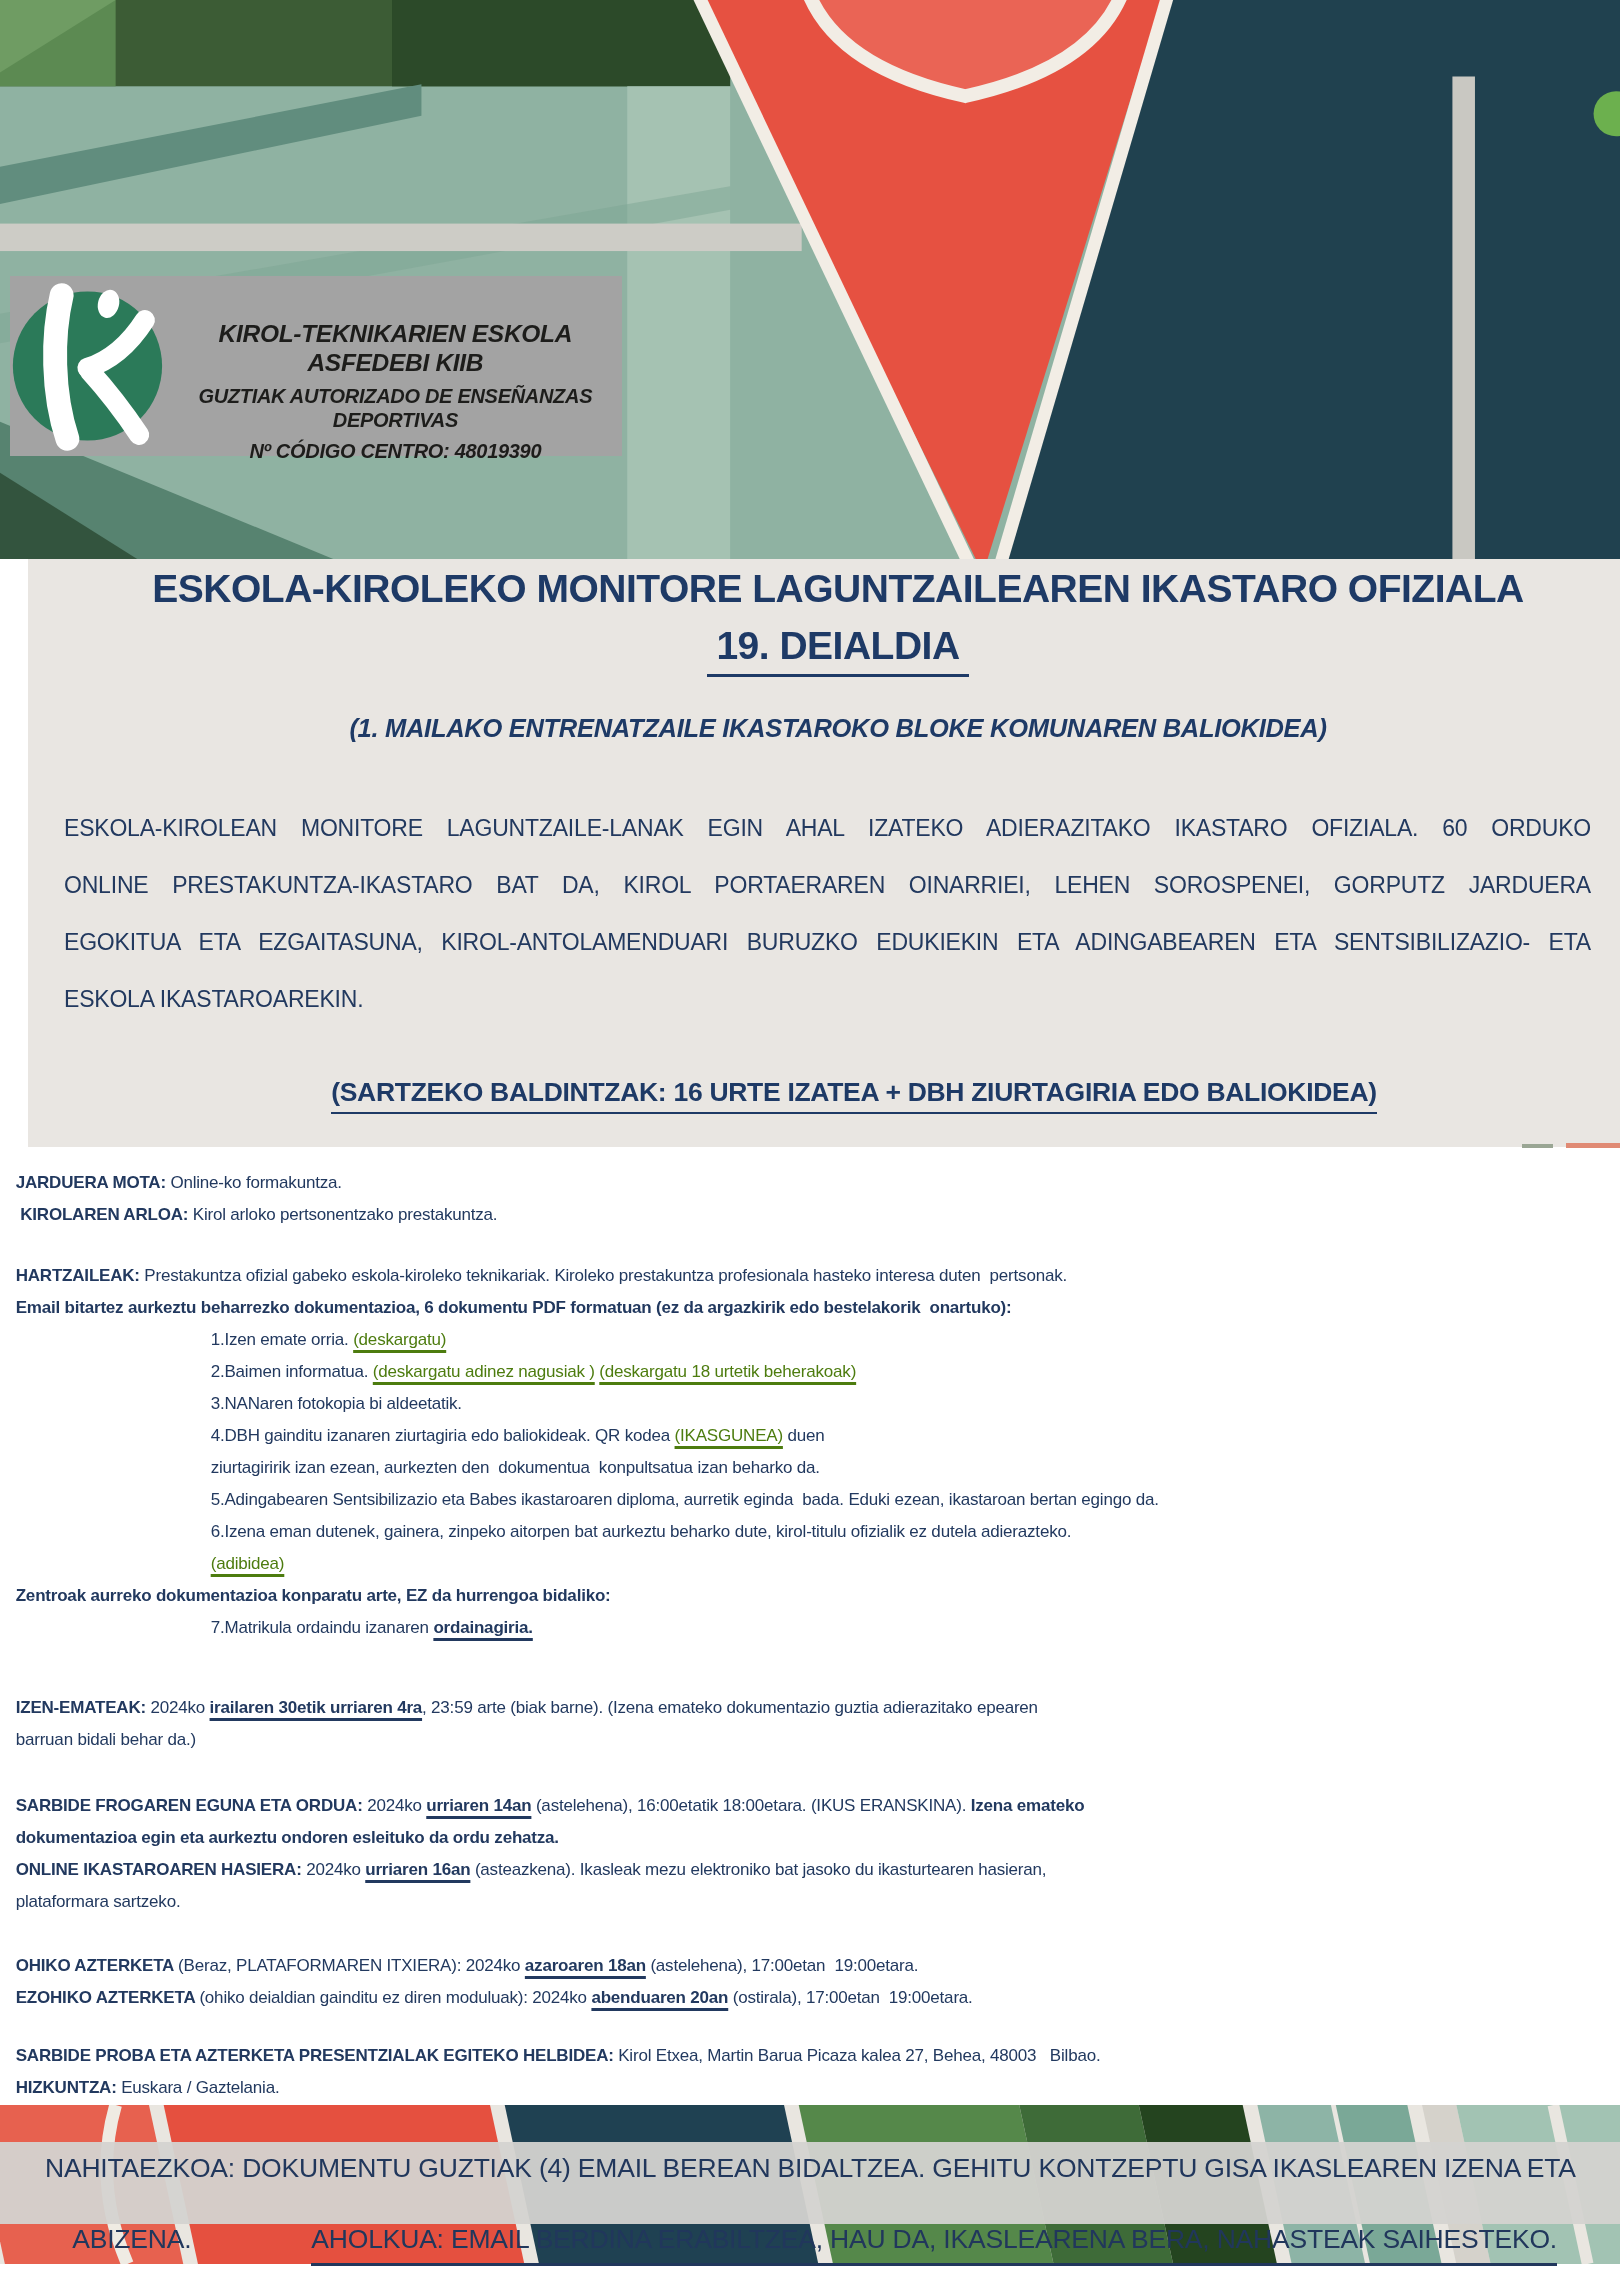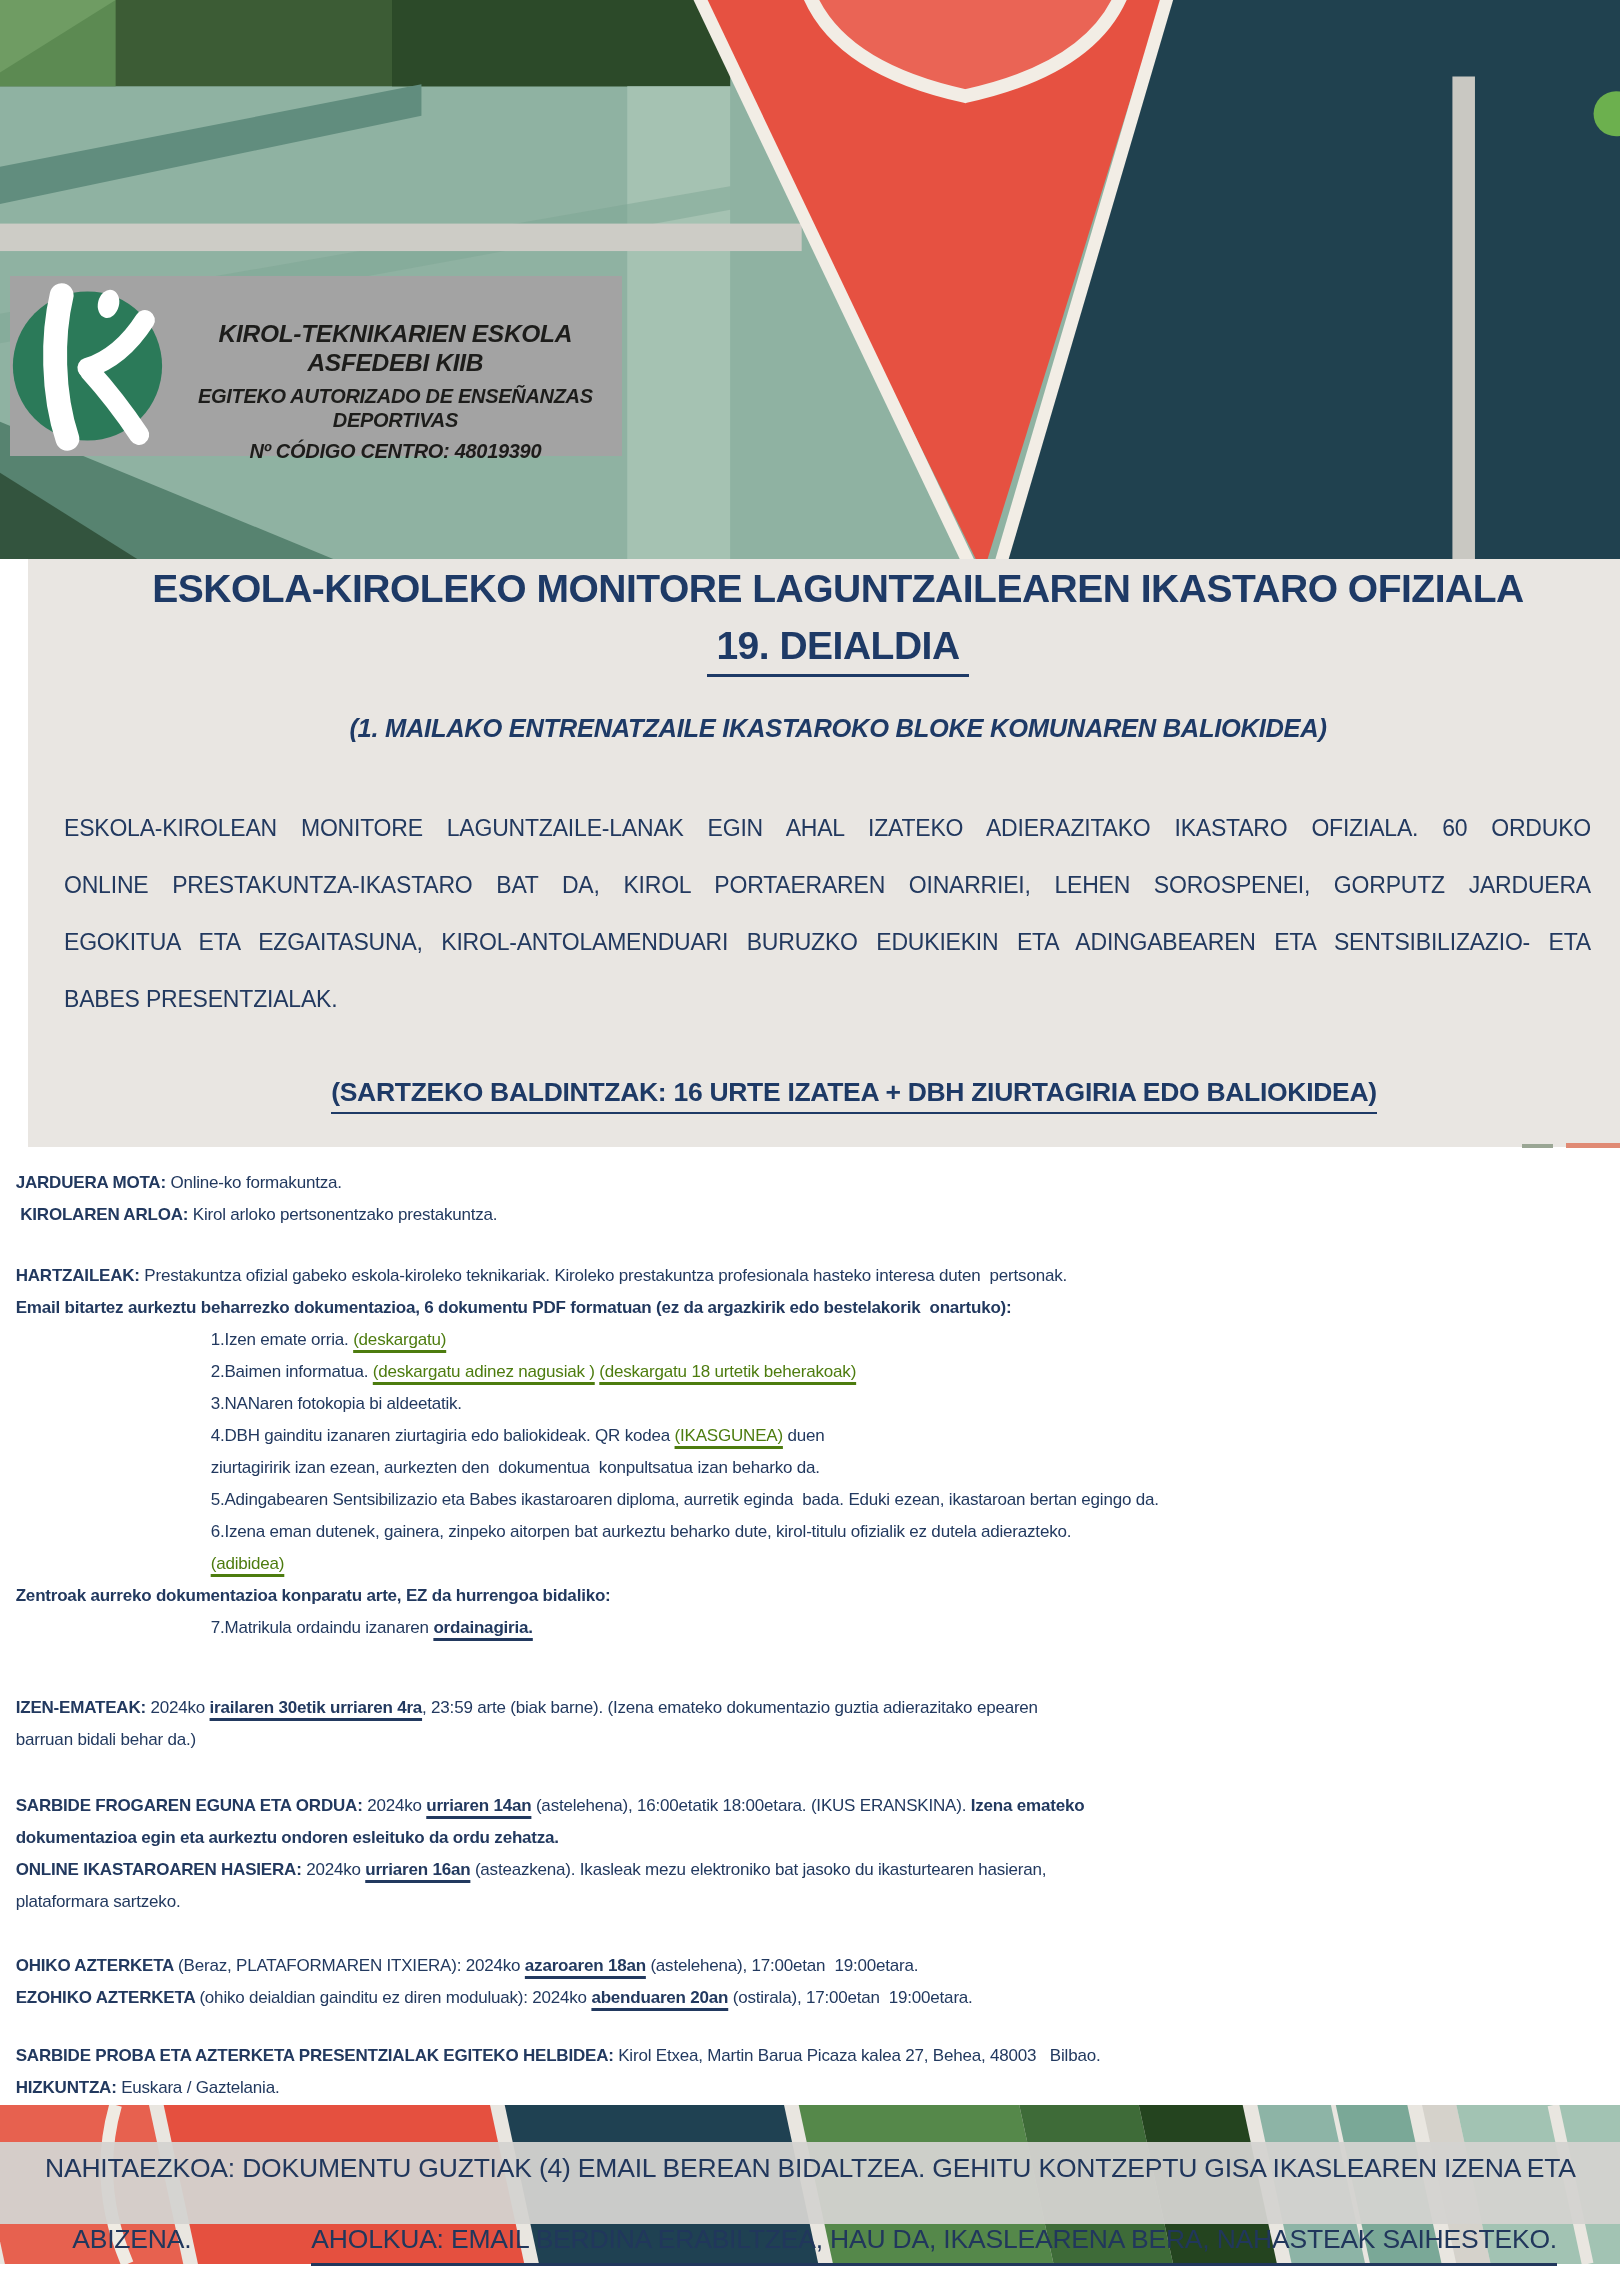--- a/index.html
+++ b/index.html
@@ -75,36 +75,36 @@
 <div class="logo-box">
   <svg class="logo-mark" viewBox="0 0 180 184">
     <circle cx="79" cy="92" r="78" fill="#2b7a59"></circle>
     <path d="M52,18 C42,60 42,120 58,168" stroke="#ffffff" stroke-width="25" fill="none" stroke-linecap="round"></path>
     <ellipse cx="101" cy="27" rx="11" ry="15" fill="#ffffff" transform="rotate(14 101 27)"></ellipse>
     <path d="M139,44 C121,72 101,87 79,94" stroke="#ffffff" stroke-width="21" fill="none" stroke-linecap="round"></path>
     <path d="M81,97 C101,119 119,143 133,164" stroke="#ffffff" stroke-width="21" fill="none" stroke-linecap="round"></path>
   </svg>
   <div class="logo-text">
     <div class="lg1">KIROL-TEKNIKARIEN ESKOLA ASFEDEBI KIIB</div>
-    <div class="lg2">EGITEKO AUTORIZADO DE ENSEÑANZAS DEPORTIVAS</div>
+    <div class="lg2">GUZTIAK AUTORIZADO DE ENSEÑANZAS DEPORTIVAS</div>
     <div class="lg3">Nº CÓDIGO CENTRO: 48019390</div>
   </div>
 </div>
 
 <div class="gray-section">
   <div class="t1">ESKOLA-KIROLEKO MONITORE LAGUNTZAILEAREN IKASTARO OFIZIALA</div>
   <div class="t2wrap">
     <span class="t2">19. DEIALDIA</span>
   </div>
   <div class="subtitle">(1. MAILAKO ENTRENATZAILE IKASTAROKO BLOKE KOMUNAREN  BALIOKIDEA)</div>
   <div class="intro">
     <div class="jl">ESKOLA-KIROLEAN MONITORE LAGUNTZAILE-LANAK EGIN AHAL IZATEKO ADIERAZITAKO IKASTARO OFIZIALA. 60 ORDUKO</div>
     <div class="jl">ONLINE PRESTAKUNTZA-IKASTARO BAT DA, KIROL PORTAERAREN OINARRIEI, LEHEN SOROSPENEI, GORPUTZ JARDUERA</div>
     <div class="jl">EGOKITUA ETA EZGAITASUNA, KIROL-ANTOLAMENDUARI BURUZKO EDUKIEKIN ETA ADINGABEAREN ETA SENTSIBILIZAZIO- ETA</div>
-    <div class="ll">BABES PRESENTZIALAK.</div>
+    <div class="ll">ESKOLA IKASTAROAREKIN.</div>
   </div>
   <div class="reqwrap">
     <span class="req">(SARTZEKO BALDINTZAK: 16 URTE IZATEA + DBH ZIURTAGIRIA EDO BALIOKIDEA)</span>
   </div>
 </div>
 <div class="dash" style="left:1522px;top:1144px;width:31px;height:3.9px;background:#9aa694;"></div>
 <div class="dash" style="left:1566px;top:1143px;width:54px;height:4.9px;background:#e08a74;"></div>
 
 <div class="details"><div class="rline"><span class="sb">JARDUERA MOTA: </span><span>Online-ko formakuntza.</span></div><div class="rline"><span class="sb"> KIROLAREN ARLOA: </span><span>Kirol arloko pertsonentzako prestakuntza.</span></div><div class="rline" style="margin-top: 29px;"><span class="sb">HARTZAILEAK: </span><span>Prestakuntza ofizial gabeko eskola-kiroleko teknikariak. Kiroleko prestakuntza profesionala hasteko interesa duten  pertsonak.</span></div><div class="rline"><span class="sb">Email bitartez aurkeztu beharrezko dokumentazioa, 6 dokumentu PDF formatuan (ez da argazkirik edo bestelakorik  onartuko):</span></div><div class="rline ind"><span>1.Izen emate orria. </span><span class="su sr">(deskargatu)</span></div><div class="rline ind"><span>2.Baimen informatua. </span><span class="su sr">(deskargatu adinez nagusiak )</span><span> </span><span class="su sr">(deskargatu 18 urtetik beherakoak)</span></div><div class="rline ind"><span>3.NANaren fotokopia bi aldeetatik.</span></div><div class="rline ind"><span>4.DBH gainditu izanaren ziurtagiria edo baliokideak. QR kodea </span><span class="su sr">(IKASGUNEA)</span><span> duen</span></div><div class="rline ind"><span>ziurtagiririk izan ezean, aurkezten den  dokumentua  konpultsatua izan beharko da.</span></div><div class="rline ind"><span>5.Adingabearen Sentsibilizazio eta Babes ikastaroaren diploma, aurretik eginda  bada. Eduki ezean, ikastaroan bertan egingo da.</span></div><div class="rline ind"><span>6.Izena eman dutenek, gainera, zinpeko aitorpen bat aurkeztu beharko dute, kirol-titulu ofizialik ez dutela adierazteko.</span></div><div class="rline ind"><span class="su sr">(adibidea)</span></div><div class="rline"><span class="sb">Zentroak aurreko dokumentazioa konparatu arte, EZ da hurrengoa bidaliko:</span></div><div class="rline ind"><span>7.Matrikula ordaindu izanaren </span><span class="sb su">ordainagiria.</span></div><div class="rline" style="margin-top: 48px;"><span class="sb">IZEN-EMATEAK: </span><span>2024ko </span><span class="sb su">irailaren 30etik urriaren 4ra</span><span>, 23:59 arte (biak barne). (Izena emateko dokumentazio guztia adierazitako epearen</span></div><div class="rline"><span>barruan bidali behar da.)</span></div><div class="rline" style="margin-top: 34px;"><span class="sb">SARBIDE FROGAREN EGUNA ETA ORDUA: </span><span>2024ko </span><span class="sb su">urriaren 14an</span><span> (astelehena), 16:00etatik 18:00etara. (IKUS ERANSKINA). </span><span class="sb">Izena emateko</span></div><div class="rline"><span class="sb">dokumentazioa egin eta aurkeztu ondoren esleituko da ordu zehatza.</span></div><div class="rline"><span class="sb">ONLINE IKASTAROAREN HASIERA: </span><span>2024ko </span><span class="sb su">urriaren 16an</span><span> (asteazkena). Ikasleak mezu elektroniko bat jasoko du ikasturtearen hasieran,</span></div><div class="rline"><span>plataformara sartzeko.</span></div><div class="rline" style="margin-top: 32px;"><span class="sb">OHIKO AZTERKETA </span><span>(Beraz, PLATAFORMAREN ITXIERA): 2024ko </span><span class="sb su">azaroaren 18an</span><span> (astelehena), 17:00etan  19:00etara.</span></div><div class="rline"><span class="sb">EZOHIKO AZTERKETA </span><span>(ohiko deialdian gainditu ez diren moduluak): 2024ko </span><span class="sb su">abenduaren 20an</span><span> (ostirala), 17:00etan  19:00etara.</span></div><div class="rline" style="margin-top: 25.5px;"><span class="sb">SARBIDE PROBA ETA AZTERKETA PRESENTZIALAK EGITEKO HELBIDEA: </span><span>Kirol Etxea, Martin Barua Picaza kalea 27, Behea, 48003   Bilbao.</span></div><div class="rline"><span class="sb">HIZKUNTZA: </span><span>Euskara / Gaztelania.</span></div></div>
 

